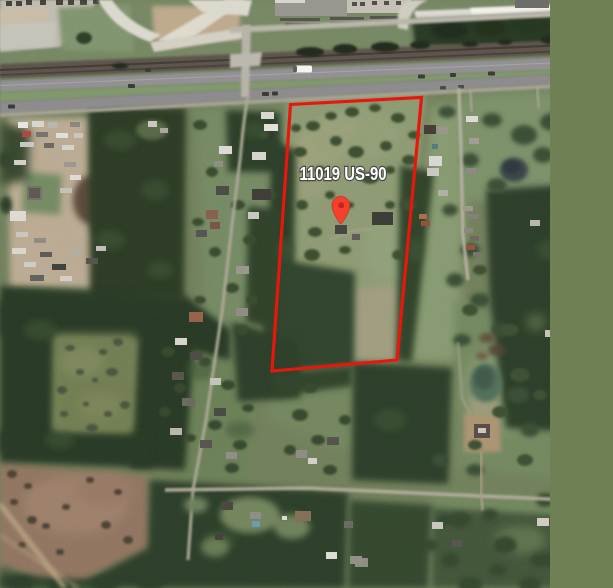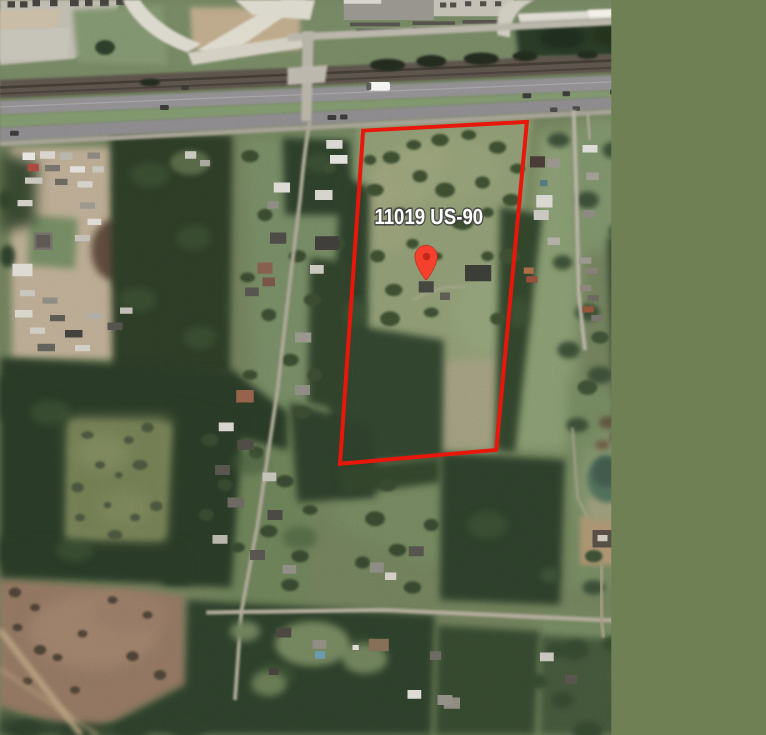--- a/index.html
+++ b/index.html
@@ -1,16 +1,16 @@
 <!DOCTYPE html>
 <html><head>
 <meta charset="utf-8">
 <style>
   html,body{margin:0;padding:0;background:#6e8054;}
-  #map{position:relative;width:489px;height:588px;overflow:hidden;font-family:"Liberation Sans",sans-serif;}
+  #map{position:relative;width:550px;height:588px;overflow:hidden;font-family:"Liberation Sans",sans-serif;}
   svg{display:block;}
 </style>
 </head>
 <body>
 
 <div id="map">
 <svg width="613" height="588" viewBox="0 0 613 588">
 <defs>
   <filter id="b2" x="-30%" y="-30%" width="160%" height="160%">
           <feGaussianBlur stdDeviation="2"></feGaussianBlur>

